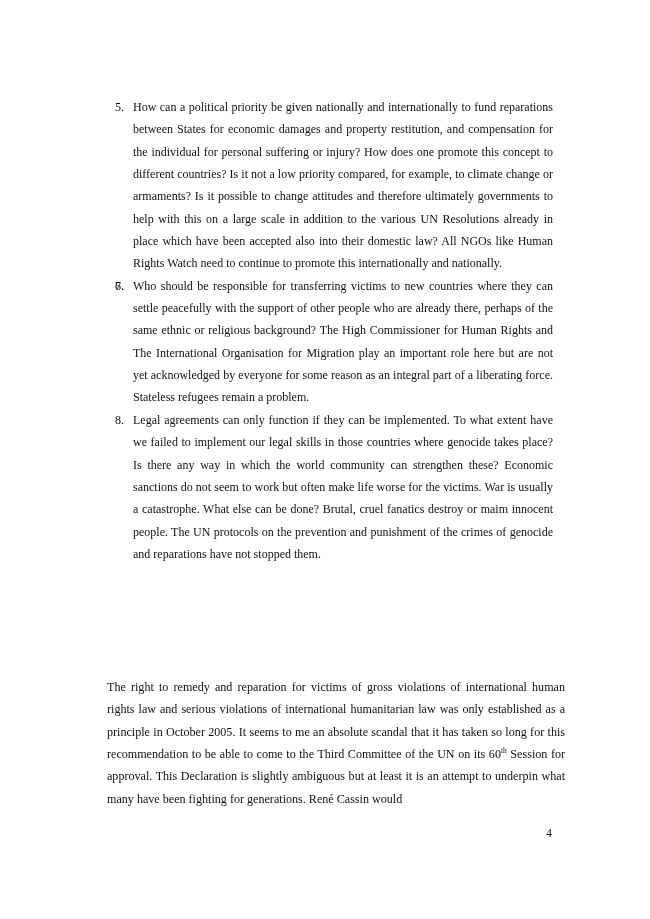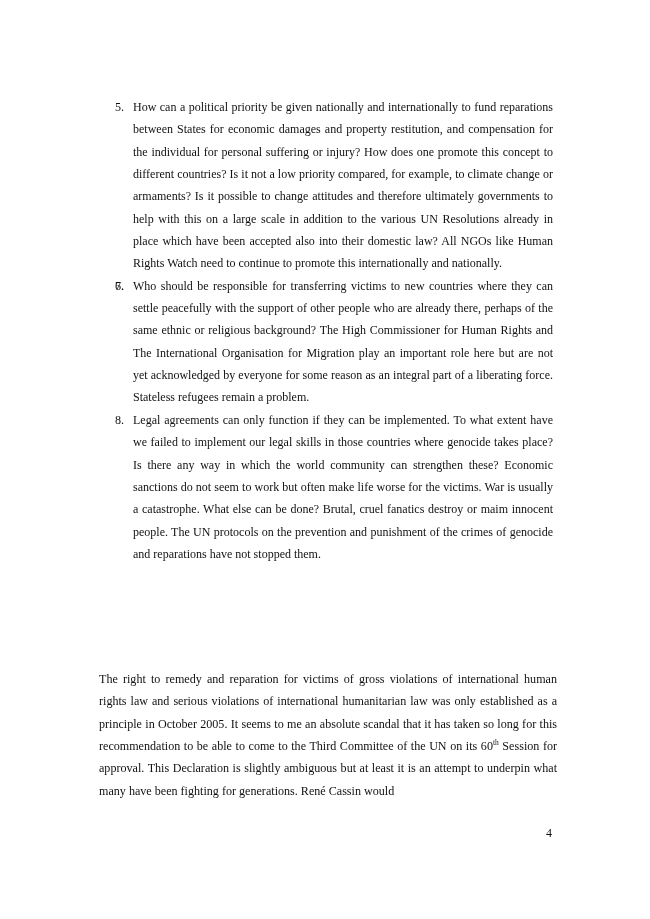--- a/index.html
+++ b/index.html
@@ -4,21 +4,21 @@
   <style>
     html, body { margin: 0; padding: 0; background: #ffffff; }
     body { width: 650px; height: 919px; position: relative; overflow: hidden;
            font-family: "Liberation Serif", "DejaVu Serif", serif; color: #111; }
     .page { position: absolute; left: 0; top: 0; width: 650px; height: 919px; background: #fff; }
     .list { position: absolute; left: 0; top: 96px; width: 650px; margin: 0; padding: 0; list-style: none; }
     .item { position: relative; margin: 0; padding: 0; }
     .num { position: absolute; left: 115px; top: 0; font-size: 12.1px; line-height: 22.35px; }
     .text { margin-left: 133px; width: 420px; font-size: 12px; line-height: 22.35px;
             text-align: justify; }
-    .para { position: absolute; left: 95px; top: 664px; width: 458px; margin: 4px;
+    .para { position: absolute; left: 95px; top: 664px; width: 458px; margin: 12px;
             font-size: 12.1px; line-height: 22.35px; text-align: justify; }
     sup { font-size: 7.5px; line-height: 0; vertical-align: 5px; }
     .pagenum { position: absolute; left: 546px; top: 826px; font-size: 12px; }
   </style>
 </head>
 <body>
 
 <div class="page">
   <ol class="list">
     <li class="item">

